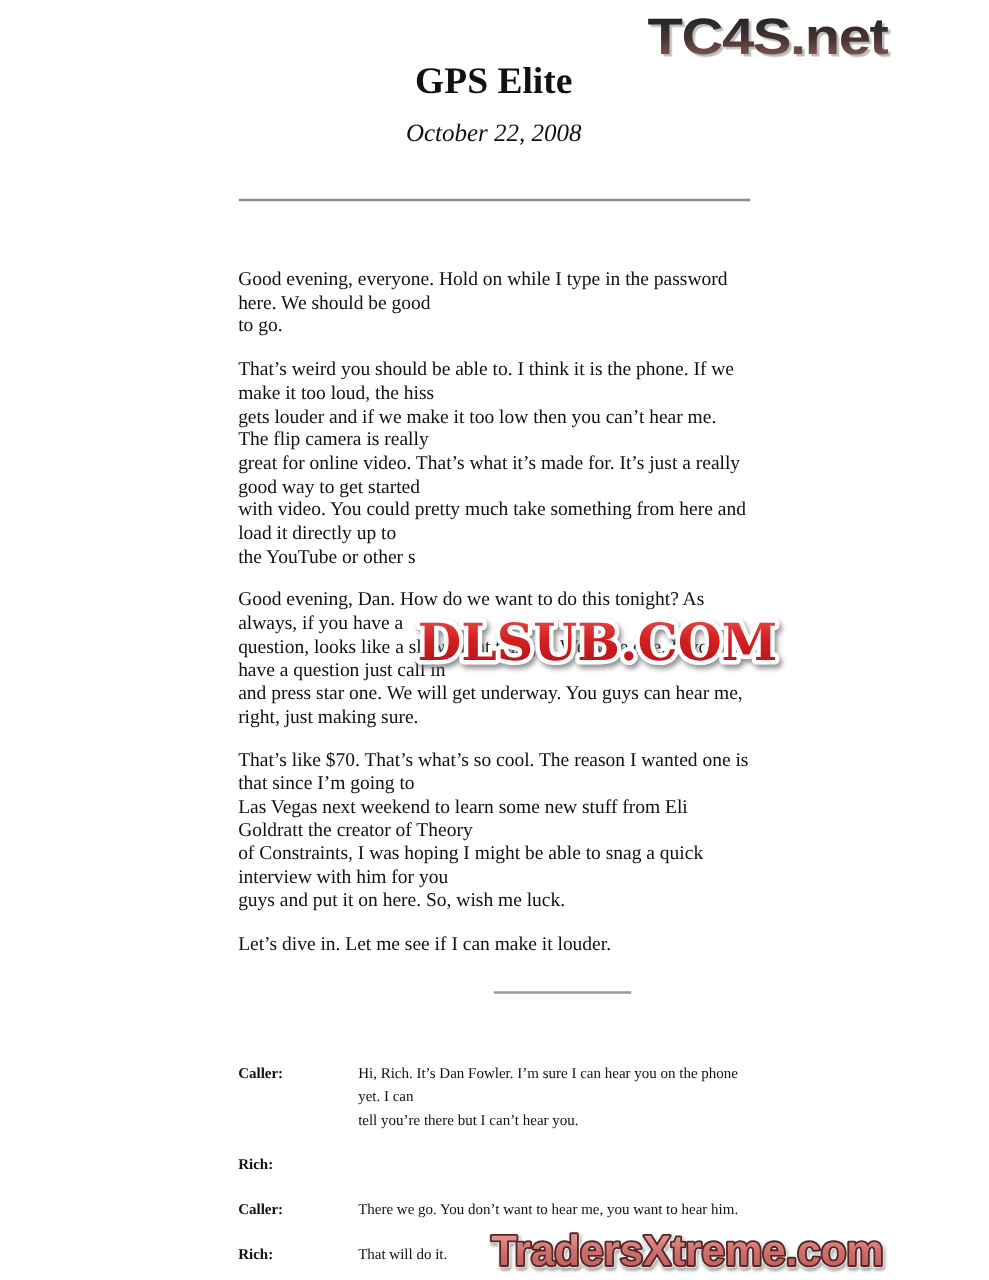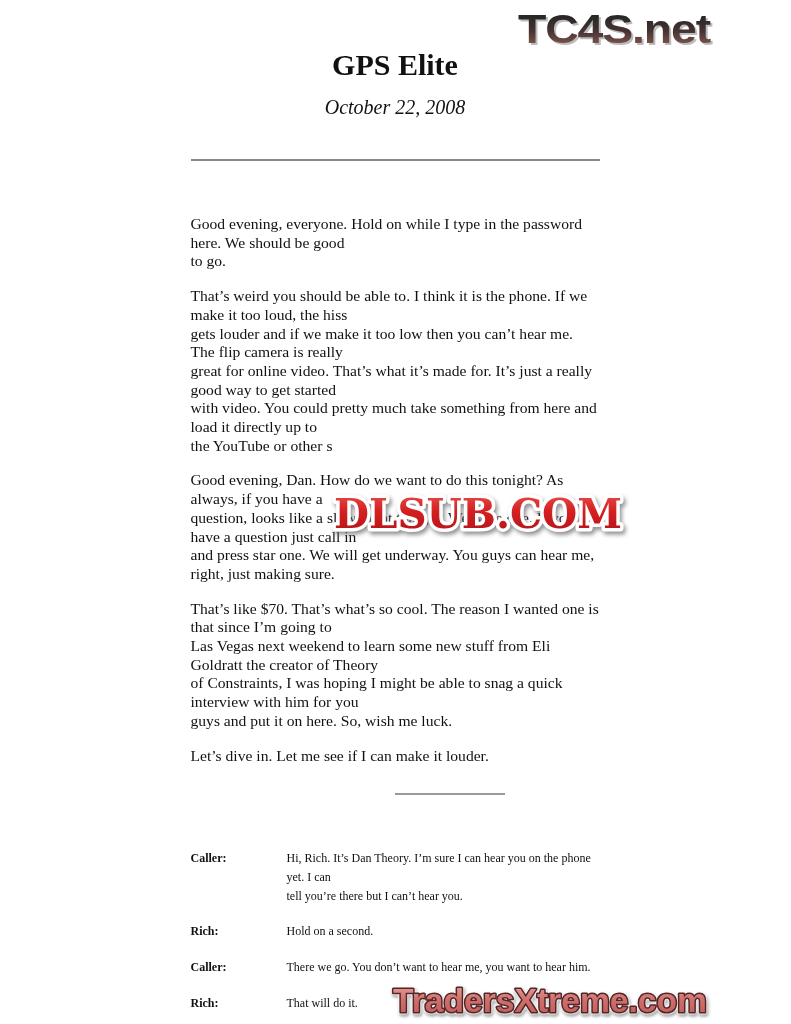--- a/index.html
+++ b/index.html
@@ -129,26 +129,25 @@
 of Constraints, I was hoping I might be able to snag a quick interview with him for you
 guys and put it on here. So, wish me luck.</p>
       <p>Let’s dive in. Let me see if I can make it louder.</p>
     </div>
 
     <hr class="rule-short">
 
     <div class="dialogue">
       <div class="dialogue-row">
         <span class="speaker">Caller:</span>
-        <span class="speech">Hi, Rich. It’s Dan Theory. I’m sure I can hear you on the phone yet. I can
+        <span class="speech">Hi, Rich. It’s Dan Fowler. I’m sure I can hear you on the phone yet. I can
 tell you’re there but I can’t hear you.</span>
       </div>
       <div class="dialogue-row">
         <span class="speaker">Rich:</span>
-        <span class="speech">Hold on a second.</span>
       </div>
       <div class="dialogue-row">
         <span class="speaker">Caller:</span>
         <span class="speech">There we go. You don’t want to hear me, you want to hear him.</span>
       </div>
       <div class="dialogue-row">
         <span class="speaker">Rich:</span>
         <span class="speech">That will do it.</span>
       </div>
       <div class="dialogue-row">

